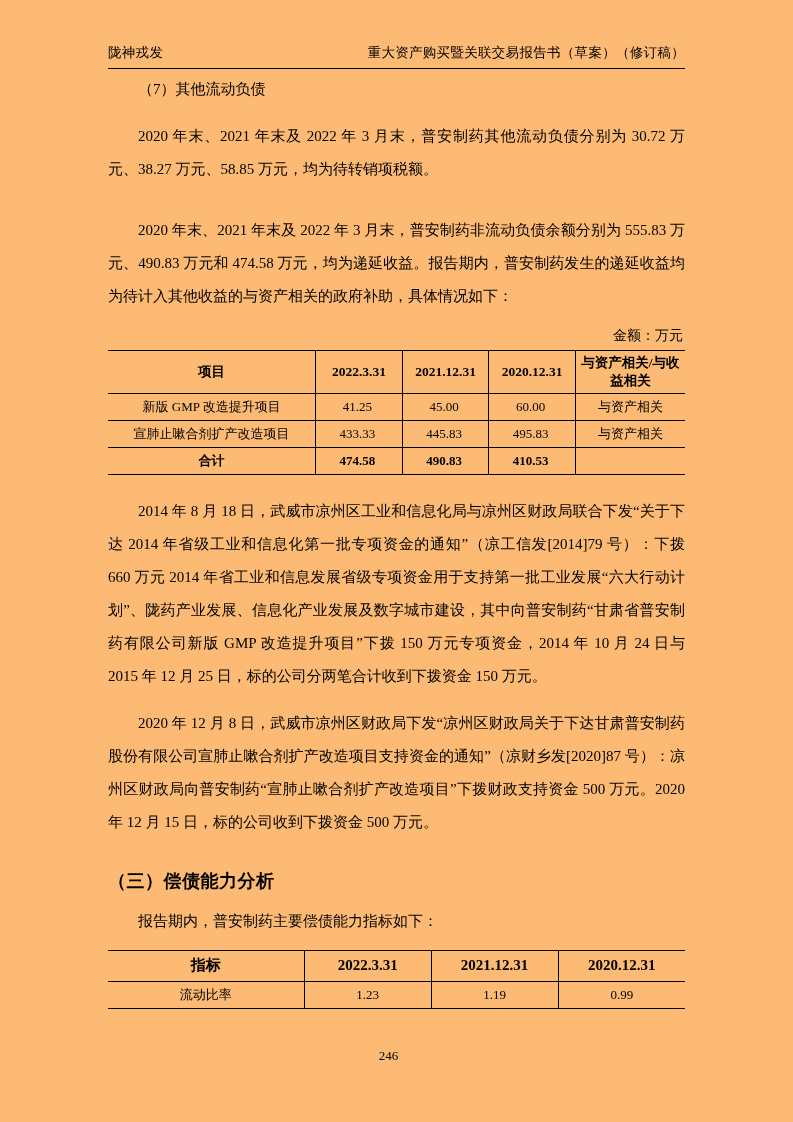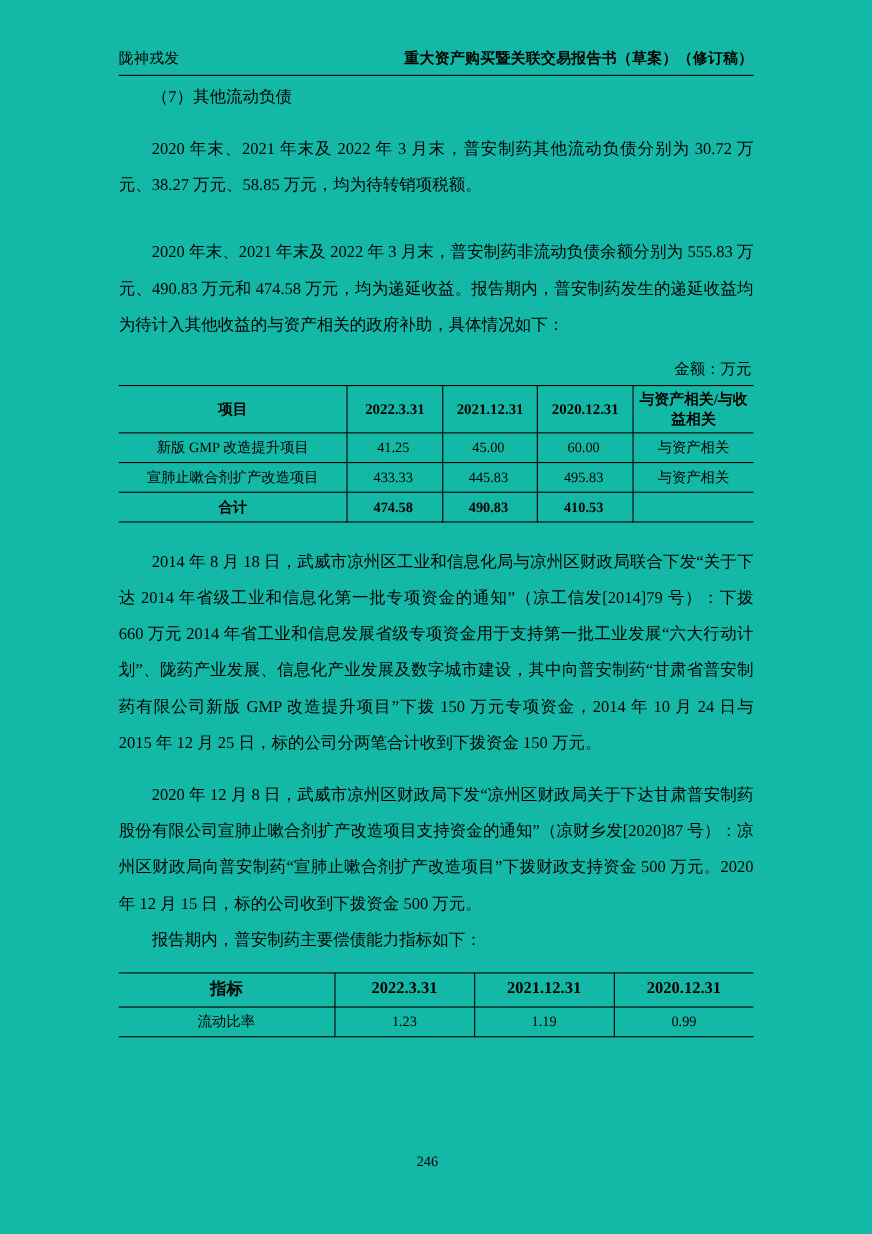--- a/index.html
+++ b/index.html
@@ -3,21 +3,21 @@
 <meta charset="utf-8">
 <style>
   html, body {
     margin: 0;
     padding: 0;
     background: #f0f0ee;
   }
   .page {
     width: 793px;
     height: 1122px;
-    background: #14b8a6;
+    background: #fdba74;
     position: relative;
     box-sizing: border-box;
     font-family: "Liberation Serif", serif;
     color: #000;
     overflow: hidden;
   }
   .content {
     position: absolute;
     left: 108px;
     top: 44px;
@@ -28,21 +28,21 @@
     display: flex;
     justify-content: space-between;
     align-items: flex-end;
     font-size: 13.5px;
     line-height: 1.4;
     padding-bottom: 5px;
     border-bottom: 1.3px solid #000;
     letter-spacing: 0.3px;
   }
   .header .left { white-space: nowrap; }
-  .header .right { white-space: nowrap; font-weight: bold; }
+  .header .right { white-space: nowrap; }
 
   
   .para {
     font-size: 15px;
     line-height: 33px;
     text-align: justify;
     text-justify: inter-ideograph;
     margin: 0;
     text-indent: 2em;
   }
@@ -176,20 +176,21 @@
           <td></td>
         </tr>
       </tbody>
     </table>
 
     <div class="spacer-md"></div>
     <p class="para">2014 年 8 月 18 日，武威市凉州区工业和信息化局与凉州区财政局联合下发“关于下达 2014 年省级工业和信息化第一批专项资金的通知”（凉工信发[2014]79 号）：下拨 660 万元 2014 年省工业和信息发展省级专项资金用于支持第一批工业发展“六大行动计划”、陇药产业发展、信息化产业发展及数字城市建设，其中向普安制药“甘肃省普安制药有限公司新版 GMP 改造提升项目”下拨 150 万元专项资金，2014 年 10 月 24 日与 2015 年 12 月 25 日，标的公司分两笔合计收到下拨资金 150 万元。</p>
     <div class="spacer-sm"></div>
     <p class="para">2020 年 12 月 8 日，武威市凉州区财政局下发“凉州区财政局关于下达甘肃普安制药股份有限公司宣肺止嗽合剂扩产改造项目支持资金的通知”（凉财乡发[2020]87 号）：凉州区财政局向普安制药“宣肺止嗽合剂扩产改造项目”下拨财政支持资金 500 万元。2020 年 12 月 15 日，标的公司收到下拨资金 500 万元。</p>
 
+    <h2 class="section">（三）偿债能力分析</h2>
 
     <p class="para">报告期内，普安制药主要偿债能力指标如下：</p>
 
     <div style="height:12px"></div>
 
     <table class="tbl2">
       <colgroup>
         <col style="width:34%">
         <col style="width:22%">
         <col style="width:22%">

